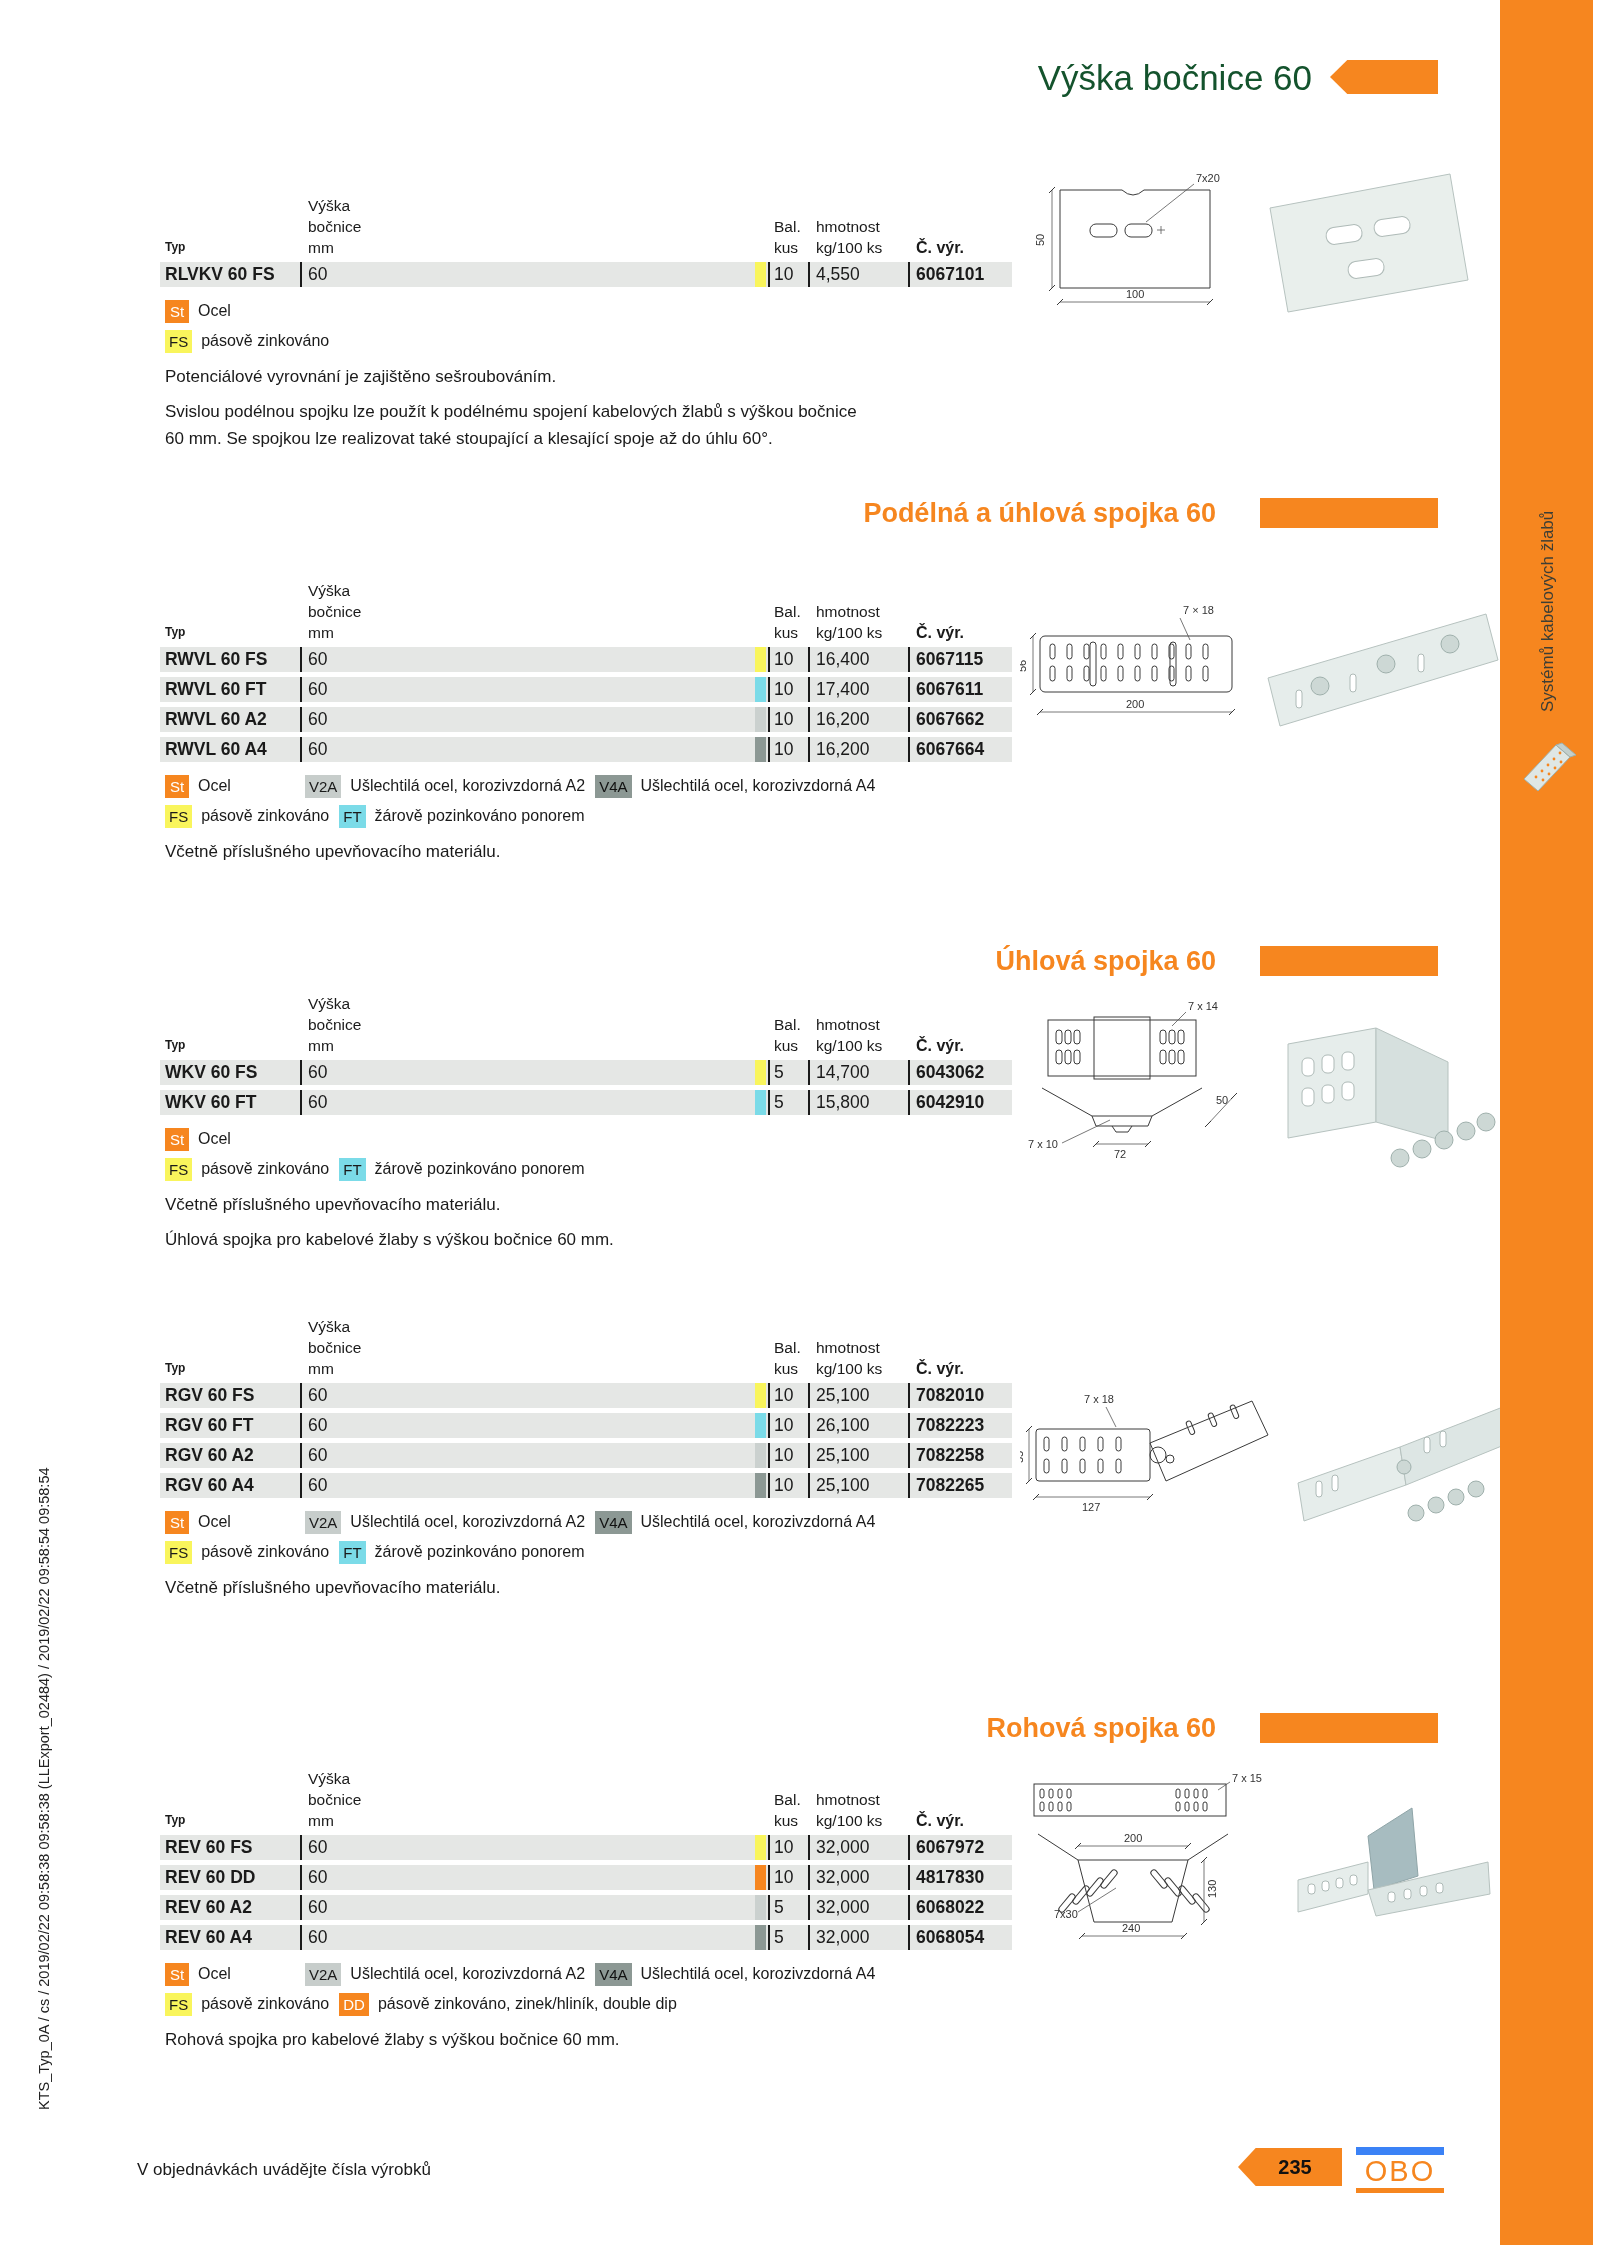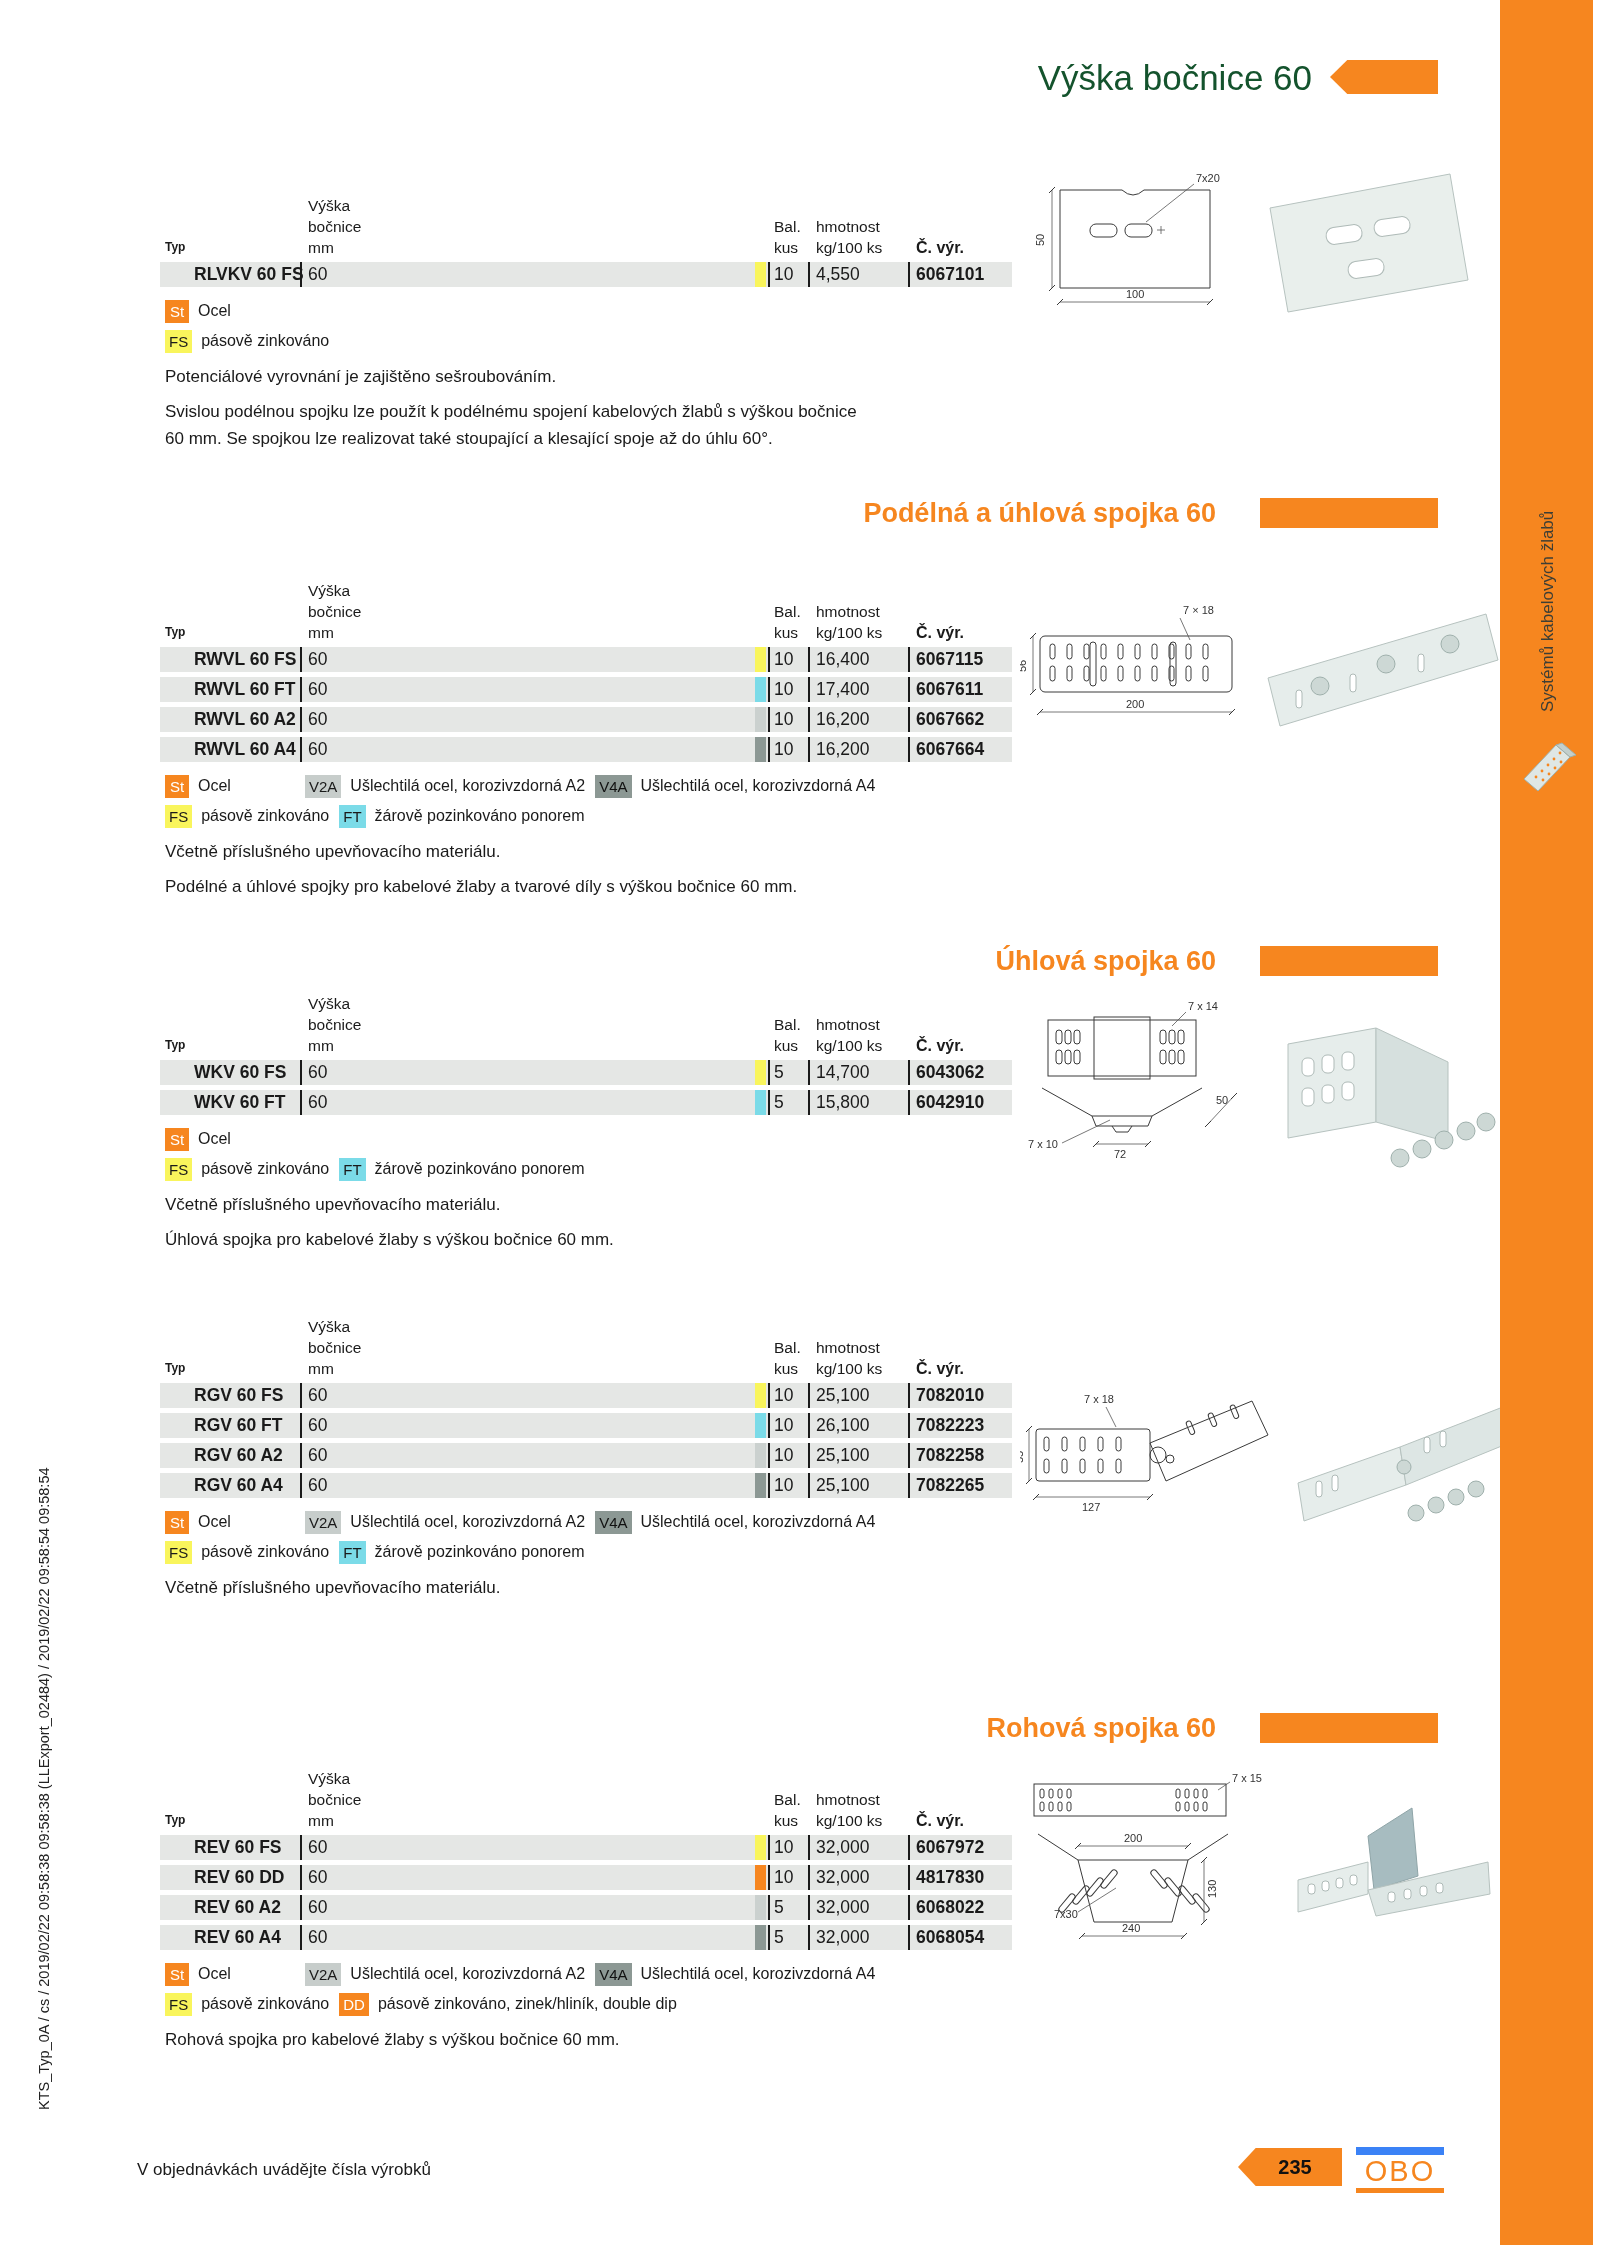--- a/index.html
+++ b/index.html
@@ -33,21 +33,21 @@
   .h-typ{left:0;font-weight:700;font-size:12px;}
   .h-height{left:143px;}
   .h-bal{left:609px;}
   .h-weight{left:651px;}
   .h-art{left:751px;font-weight:700;font-size:16px;}
 
   .rows{margin-left:-5px;margin-top:3px;}
   .row{position:relative;width:852px;height:25px;background:#E5E7E5;margin-bottom:5px;
        font-size:17.5px;line-height:25px;}
   .row .vl{position:absolute;top:0;width:2px;height:25px;background:#1a1a1a;}
-  .row .typ{position:absolute;left:5px;font-weight:700;margin-left:29px;}
+  .row .typ{position:absolute;left:5px;font-weight:700;}
   .row .hv{position:absolute;left:148px;}
   .row .mk{position:absolute;left:595px;width:11px;height:25px;}
   .row .kus{position:absolute;left:614px;}
   .row .wt{position:absolute;left:656px;}
   .row .art{position:absolute;left:756px;font-weight:700;}
   .vl1{left:140px;} .vl2{left:608px;} .vl3{left:648px;} .vl4{left:748px;}
 
   .line{display:flex;align-items:center;gap:10px;font-size:16px;min-height:24px;}
   .mats{margin-top:12px;} .fins{margin-top:6px;}
   .bitem{display:flex;align-items:center;gap:9px;}
@@ -234,21 +234,20 @@
             <span class="bdg" style="background: rgb(249, 245, 92); color: rgb(26, 26, 26);">FS</span>
             <span>pásově zinkováno</span>
           </span>
           <span class="bitem">
             <span class="bdg" style="background: rgb(123, 219, 232); color: rgb(26, 26, 26);">FT</span>
             <span>žárově pozinkováno ponorem</span>
           </span>
         </div>
     <div class="paras">
           <p>Včetně příslušného upevňovacího materiálu.</p>
-          <p>Podélné a úhlové spojky pro kabelové žlaby a tvarové díly s výškou bočnice 60 mm.</p>
         </div>
   </section>
 
   <section class="sec" style="top: 946px;">
     <div class="titlebar">
       <h2 class="sec-title">Úhlová spojka 60</h2>
       <div class="sec-banner"></div>
     </div>
     <div class="cols" style="margin-top: 15px;">
       <span class="h-typ">Typ</span>

